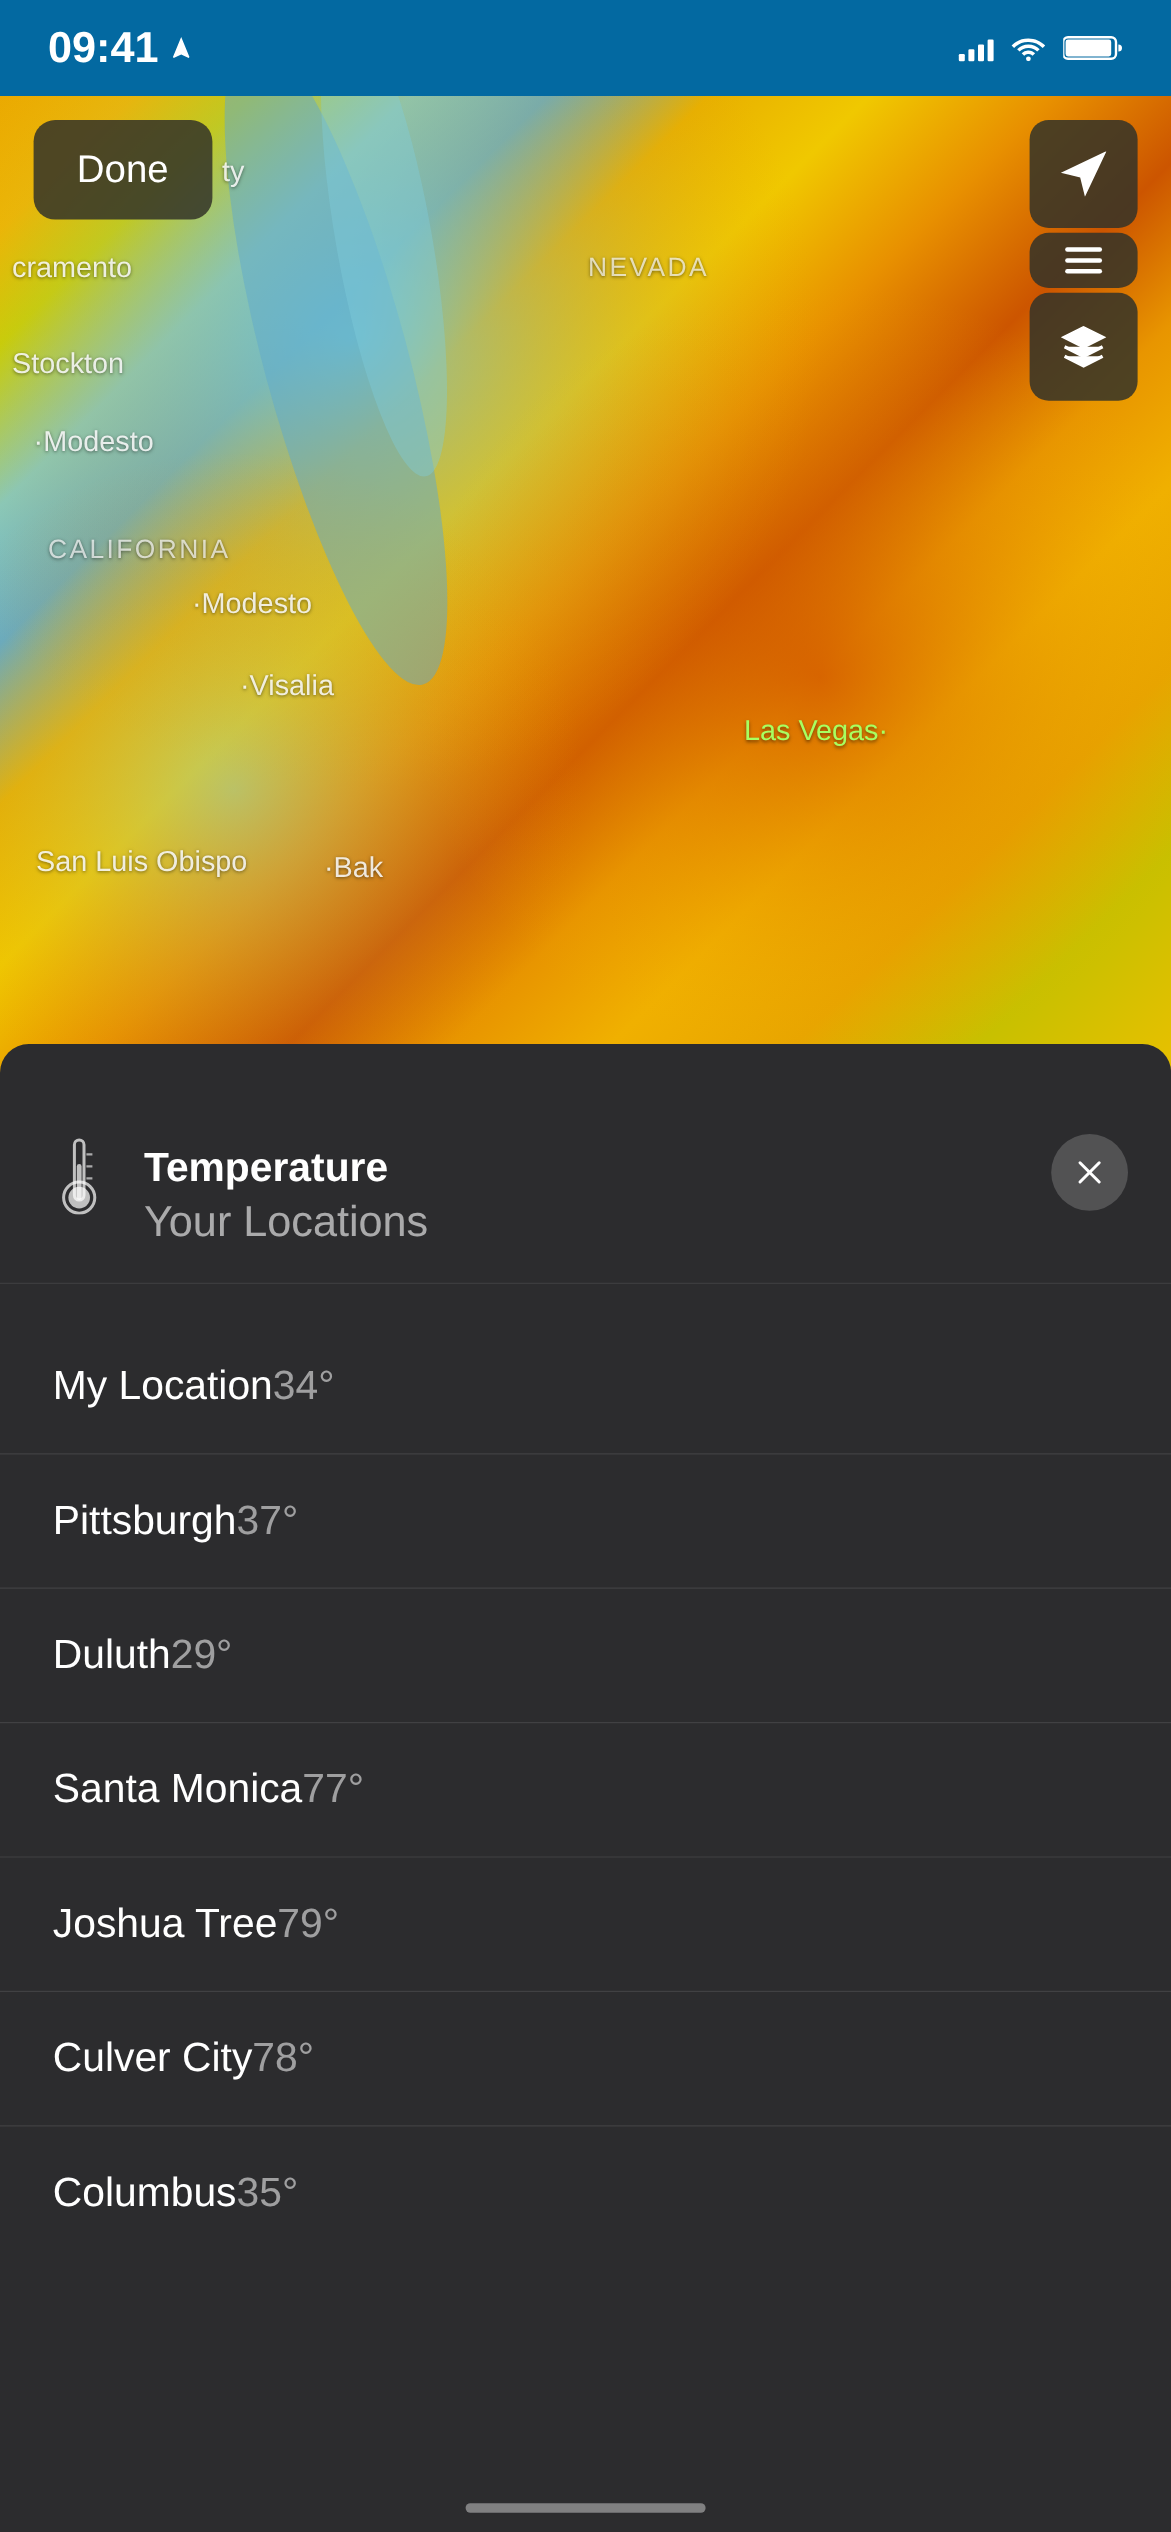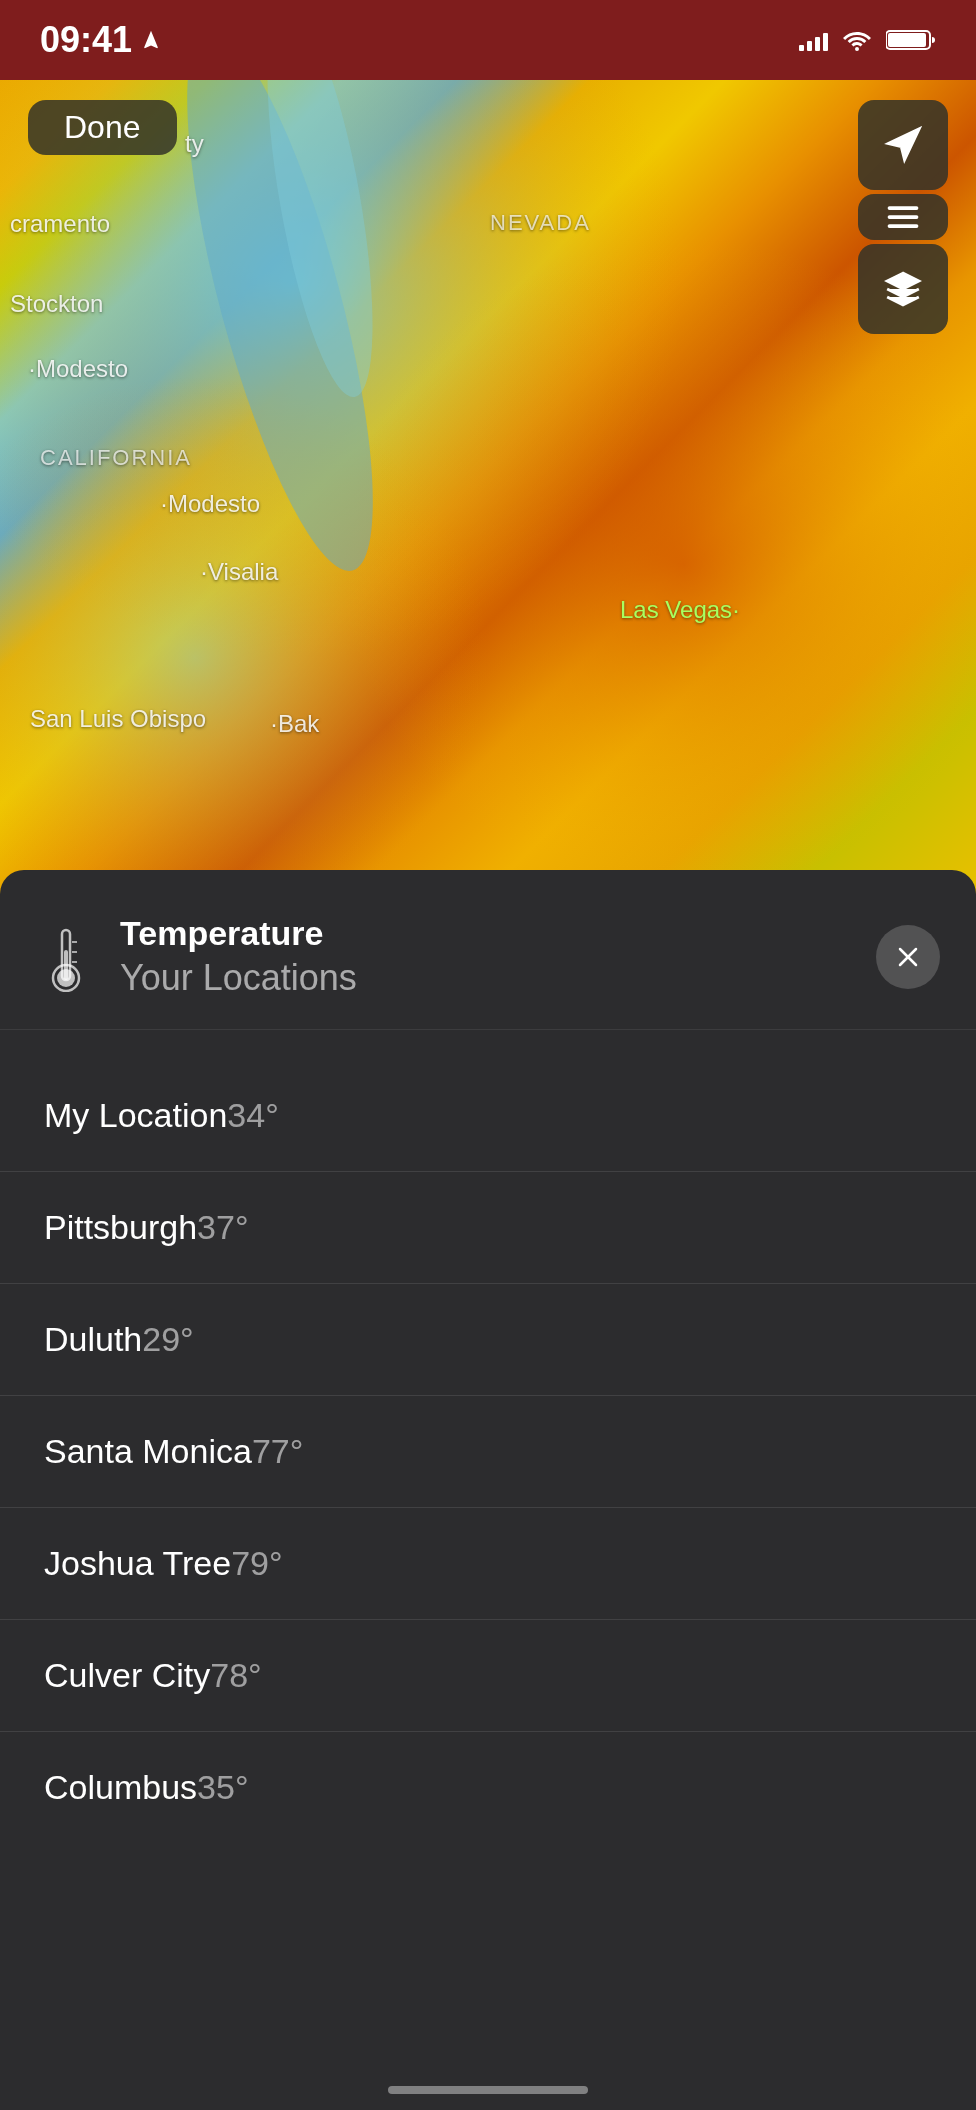--- a/index.html
+++ b/index.html
@@ -13,21 +13,21 @@
       position: relative;
     }
 
     
     .status-bar {
       position: absolute;
       top: 0;
       left: 0;
       right: 0;
       height: 80px;
-      background: #7f1d1d;
+      background: #0369a1;
       display: flex;
       align-items: center;
       justify-content: space-between;
       padding: 0 40px;
       z-index: 100;
     }
 
     .status-time {
       color: white;
       font-size: 36px;
@@ -117,21 +117,21 @@
 
     
     .done-button {
       position: absolute;
       top: 100px;
       left: 28px;
       background: rgba(50,50,40,0.85);
       color: white;
       border: none;
       border-radius: 18px;
-      padding: 9px 36px;
+      padding: 23px 36px;
       font-size: 32px;
       font-weight: 500;
       cursor: pointer;
       z-index: 50;
     }
 
     
     .map-controls {
       position: absolute;
       top: 100px;
@@ -206,20 +206,21 @@
       width: 60px;
       height: 60px;
       margin-right: 24px;
       display: flex;
       align-items: center;
       justify-content: center;
     }
 
     .sheet-title-area {
       flex: 1;
+      margin-top: 40px;
     }
 
     .sheet-title {
       color: white;
       font-size: 34px;
       font-weight: 600;
     }
 
     .sheet-subtitle {
       color: rgba(255,255,255,0.6);

